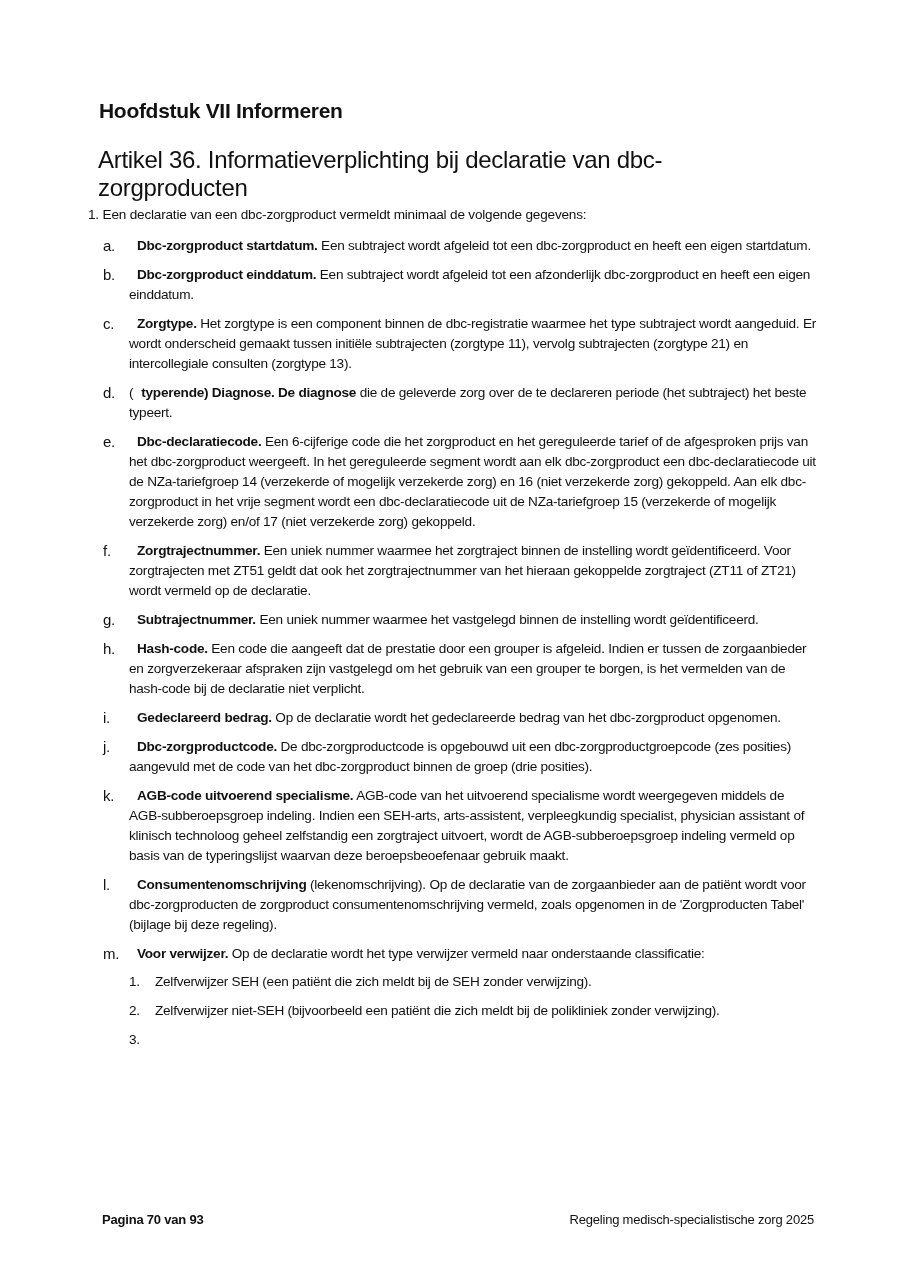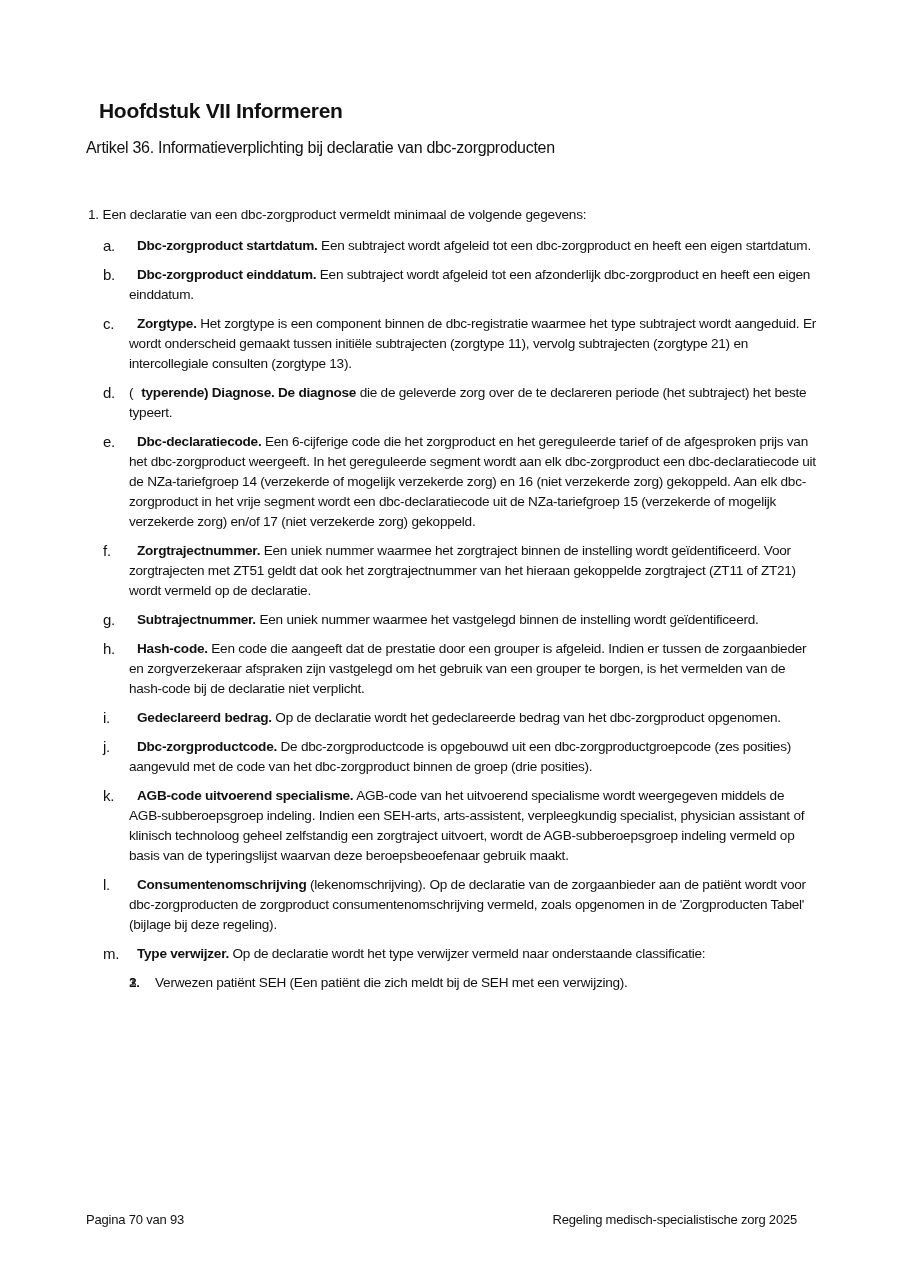--- a/index.html
+++ b/index.html
@@ -1,31 +1,31 @@
 <!DOCTYPE html>
 <html><head>
 <meta charset="utf-8">
 <style>
   html, body { margin: 0; padding: 0; background: #ffffff; }
   body { width: 900px; height: 1273px; position: relative; overflow: hidden;
          font-family: "Liberation Sans", sans-serif; color: #111; }
   .page { position: absolute; left: 86px; top: 0; width: 730px; }
   .chapter { position: absolute; top: 86px; left: 0; font-size: 21px; font-weight: bold; letter-spacing: -0.3px; margin: 13px; }
-  .article { position: absolute; top: 134px; left: 0; width: 700px; font-size: 16px; font-weight: normal; line-height: 28px; margin: 0; letter-spacing: -0.3px; }
+  .article { position: absolute; top: 134px; left: 0; width: 700px; font-size: 24px; font-weight: normal; line-height: 28px; margin: 12px; letter-spacing: -0.3px; }
   .intro { position: absolute; top: 205px; left: 0; font-size: 13.6px; letter-spacing: -0.2px; margin: 2px; }
   .items { position: absolute; top: 236px; left: 0; width: 730px; }
   .item { position: relative; padding-left: 43px; font-size: 13.6px; line-height: 20px; letter-spacing: -0.25px; margin-bottom: 9px; }
   .item .marker { position: absolute; left: 17px; top: 0; font-size: 15px; }
   .item b { font-weight: bold; margin-left: 8px; }
   .sublist { margin-top: 8px; }
   .subitem { position: relative; padding-left: 26px; line-height: 20px; margin-bottom: 9px; }
   .subitem .num { position: absolute; left: 0; top: 0; }
   .footer { position: absolute; top: 1212px; left: 86px; width: 728px; font-size: 13px; letter-spacing: -0.2px; }
-  .footer .left { position: absolute; left: 0; top: 0; }
-  .footer .right { position: absolute; right: 17px; top: 0; }
+  .footer .left { position: absolute; left: 16px; top: 0; font-weight: bold; }
+  .footer .right { position: absolute; right: 0; top: 0; }
 </style>
 </head>
 <body>
 
 <div class="page">
   <h1 class="chapter">Hoofdstuk VII Informeren</h1>
   <h2 class="article">Artikel 36. Informatieverplichting bij declaratie van dbc-zorgproducten</h2>
   <p class="intro">1. Een declaratie van een dbc-zorgproduct vermeldt minimaal de volgende gegevens:</p>
 
   <div class="items">
@@ -34,25 +34,25 @@
     <div class="item"><span class="marker">c.</span><b>Zorgtype.</b><span> Het zorgtype is een component binnen de dbc-registratie waarmee het type subtraject wordt aangeduid. Er wordt onderscheid gemaakt tussen initiële subtrajecten (zorgtype 11), vervolg subtrajecten (zorgtype 21) en intercollegiale consulten (zorgtype 13).</span></div>
     <div class="item"><span class="marker">d.</span><span>(</span><b>typerende) Diagnose. De diagnose</b><span> die de geleverde zorg over de te declareren periode (het subtraject) het beste typeert.</span></div>
     <div class="item"><span class="marker">e.</span><b>Dbc-declaratiecode.</b><span> Een 6-cijferige code die het zorgproduct en het gereguleerde tarief of de afgesproken prijs van het dbc-zorgproduct weergeeft. In het gereguleerde segment wordt aan elk dbc-zorgproduct een dbc-declaratiecode uit de NZa-tariefgroep 14 (verzekerde of mogelijk verzekerde zorg) en 16 (niet verzekerde zorg) gekoppeld. Aan elk dbc-zorgproduct in het vrije segment wordt een dbc-declaratiecode uit de NZa-tariefgroep 15 (verzekerde of mogelijk verzekerde zorg) en/of 17 (niet verzekerde zorg) gekoppeld.</span></div>
     <div class="item"><span class="marker">f.</span><b>Zorgtrajectnummer.</b><span> Een uniek nummer waarmee het zorgtraject binnen de instelling wordt geïdentificeerd. Voor zorgtrajecten met ZT51 geldt dat ook het zorgtrajectnummer van het hieraan gekoppelde zorgtraject (ZT11 of ZT21) wordt vermeld op de declaratie.</span></div>
     <div class="item"><span class="marker">g.</span><b>Subtrajectnummer.</b><span> Een uniek nummer waarmee het vastgelegd binnen de instelling wordt geïdentificeerd.</span></div>
     <div class="item"><span class="marker">h.</span><b>Hash-code.</b><span> Een code die aangeeft dat de prestatie door een grouper is afgeleid. Indien er tussen de zorgaanbieder en zorgverzekeraar afspraken zijn vastgelegd om het gebruik van een grouper te borgen, is het vermelden van de hash-code bij de declaratie niet verplicht.</span></div>
     <div class="item"><span class="marker">i.</span><b>Gedeclareerd bedrag.</b><span> Op de declaratie wordt het gedeclareerde bedrag van het dbc-zorgproduct opgenomen.</span></div>
     <div class="item"><span class="marker">j.</span><b>Dbc-zorgproductcode.</b><span> De dbc-zorgproductcode is opgebouwd uit een dbc-zorgproductgroepcode (zes posities) aangevuld met de code van het dbc-zorgproduct binnen de groep (drie posities).</span></div>
     <div class="item"><span class="marker">k.</span><b>AGB-code uitvoerend specialisme.</b><span> AGB-code van het uitvoerend specialisme wordt weergegeven middels de AGB-subberoepsgroep indeling. Indien een SEH-arts, arts-assistent, verpleegkundig specialist, physician assistant of klinisch technoloog geheel zelfstandig een zorgtraject uitvoert, wordt de AGB-subberoepsgroep indeling vermeld op basis van de typeringslijst waarvan deze beroepsbeoefenaar gebruik maakt.</span></div>
     <div class="item"><span class="marker">l.</span><b>Consumentenomschrijving</b><span> (lekenomschrijving). Op de declaratie van de zorgaanbieder aan de patiënt wordt voor dbc-zorgproducten de zorgproduct consumentenomschrijving vermeld, zoals opgenomen in de 'Zorgproducten Tabel' (bijlage bij deze regeling).</span></div>
-    <div class="item"><span class="marker">m.</span><b>Type verwijzer.</b><span> Op de declaratie wordt het type verwijzer vermeld naar onderstaande classificatie:</span>
+    <div class="item"><span class="marker">m.</span><b>Voor verwijzer.</b><span> Op de declaratie wordt het type verwijzer vermeld naar onderstaande classificatie:</span>
       <div class="sublist">
-        <div class="subitem"><span class="num">1.</span></div>
-        <div class="subitem"><span class="num">2.</span></div>
-        <div class="subitem"><span class="num">3.</span><span>Verwezen patiënt SEH (Een patiënt die zich meldt bij de SEH met een verwijzing).</span></div>
+        <div class="subitem"><span class="num">1.</span><span>Zelfverwijzer SEH (een patiënt die zich meldt bij de SEH zonder verwijzing).</span></div>
+        <div class="subitem"><span class="num">2.</span><span>Zelfverwijzer niet-SEH (bijvoorbeeld een patiënt die zich meldt bij de polikliniek zonder verwijzing).</span></div>
+        <div class="subitem"><span class="num">3.</span></div>
       </div>
     </div>
   </div>
 </div>
 
 <div class="footer">
   <span class="left">Pagina 70 van 93</span>
   <span class="right">Regeling medisch-specialistische zorg 2025</span>
 </div>
 

